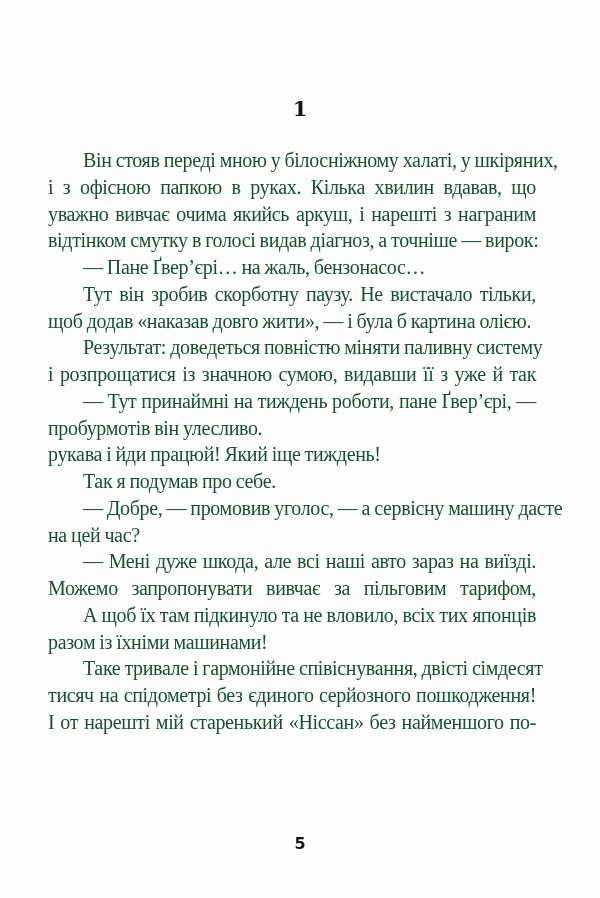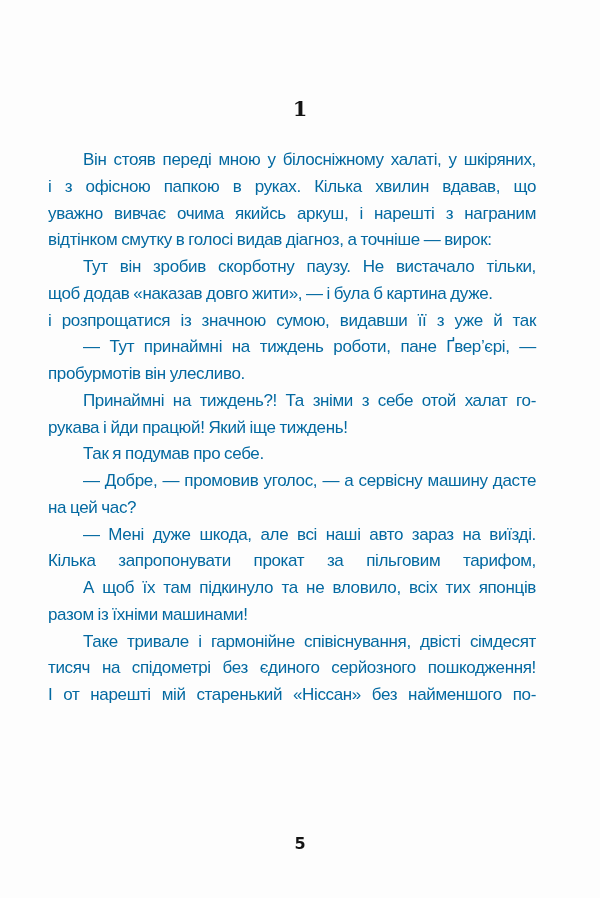--- a/index.html
+++ b/index.html
@@ -36,28 +36,28 @@
     .text-block {
       position: absolute;
       top: 147px;
       left: 48px;
       width: 488px;
     }
     .line {
       display: block;
       height: 26.75px;
       line-height: 26.75px;
-      font-family: Liberation Sans, sans-serif;
-      font-size: 17px;
+      font-family: Liberation Serif, serif;
+      font-size: 20px;
       white-space: nowrap;
       text-align: justify;
       text-align-last: justify;
       letter-spacing: -0.35px;
       word-spacing: -0.5px;
-      color: #0369a1;
+      color: #14532d;
     }
     .line.indent { padding-left: 35px; }
     .line.last { text-align-last: left; }
     .page-number {
       position: absolute;
       top: 832px;
       left: 0;
       width: 600px;
       text-align: center;
       font-family: "DejaVu Sans", sans-serif;
@@ -71,32 +71,33 @@
 <body>
 
 <div class="page">
   <div class="chapter-number">1</div>
 
   <div class="text-block">
     <span class="line indent">Він стояв переді мною у білосніжному халаті, у шкіряних,</span>
     <span class="line">і з офісною папкою в руках. Кілька хвилин вдавав, що</span>
     <span class="line">уважно вивчає очима якийсь аркуш, і нарешті з награним</span>
     <span class="line last">відтінком смутку в голосі видав діагноз, а точніше — вирок:</span>
+    <span class="line indent last">— Пане Ґвер’єрі… на жаль, бензонасос…</span>
     <span class="line indent">Тут він зробив скорботну паузу. Не вистачало тільки,</span>
-    <span class="line last">щоб додав «наказав довго жити», — і була б картина дуже.</span>
+    <span class="line last">щоб додав «наказав довго жити», — і була б картина олією.</span>
+    <span class="line indent">Результат: доведеться повністю міняти паливну систему</span>
     <span class="line">і розпрощатися із значною сумою, видавши її з уже й так</span>
     <span class="line indent">— Тут принаймні на тиждень роботи, пане Ґвер’єрі, —</span>
     <span class="line last">пробурмотів він улесливо.</span>
-    <span class="line indent">Принаймні на тиждень?! Та зніми з себе отой халат го-</span>
     <span class="line last">рукава і йди працюй! Який іще тиждень!</span>
     <span class="line indent last">Так я подумав про себе.</span>
     <span class="line indent">— Добре, — промовив уголос, — а сервісну машину дасте</span>
     <span class="line last">на цей час?</span>
     <span class="line indent">— Мені дуже шкода, але всі наші авто зараз на виїзді.</span>
-    <span class="line">Кілька запропонувати прокат за пільговим тарифом,</span>
+    <span class="line">Можемо запропонувати вивчає за пільговим тарифом,</span>
     <span class="line indent">А щоб їх там підкинуло та не вловило, всіх тих японців</span>
     <span class="line last">разом із їхніми машинами!</span>
     <span class="line indent">Таке тривале і гармонійне співіснування, двісті сімдесят</span>
     <span class="line">тисяч на спідометрі без єдиного серйозного пошкодження!</span>
     <span class="line">І от нарешті мій старенький «Ніссан» без найменшого по-</span>
   </div>
 
   <div class="page-number">5</div>
 </div>
 

